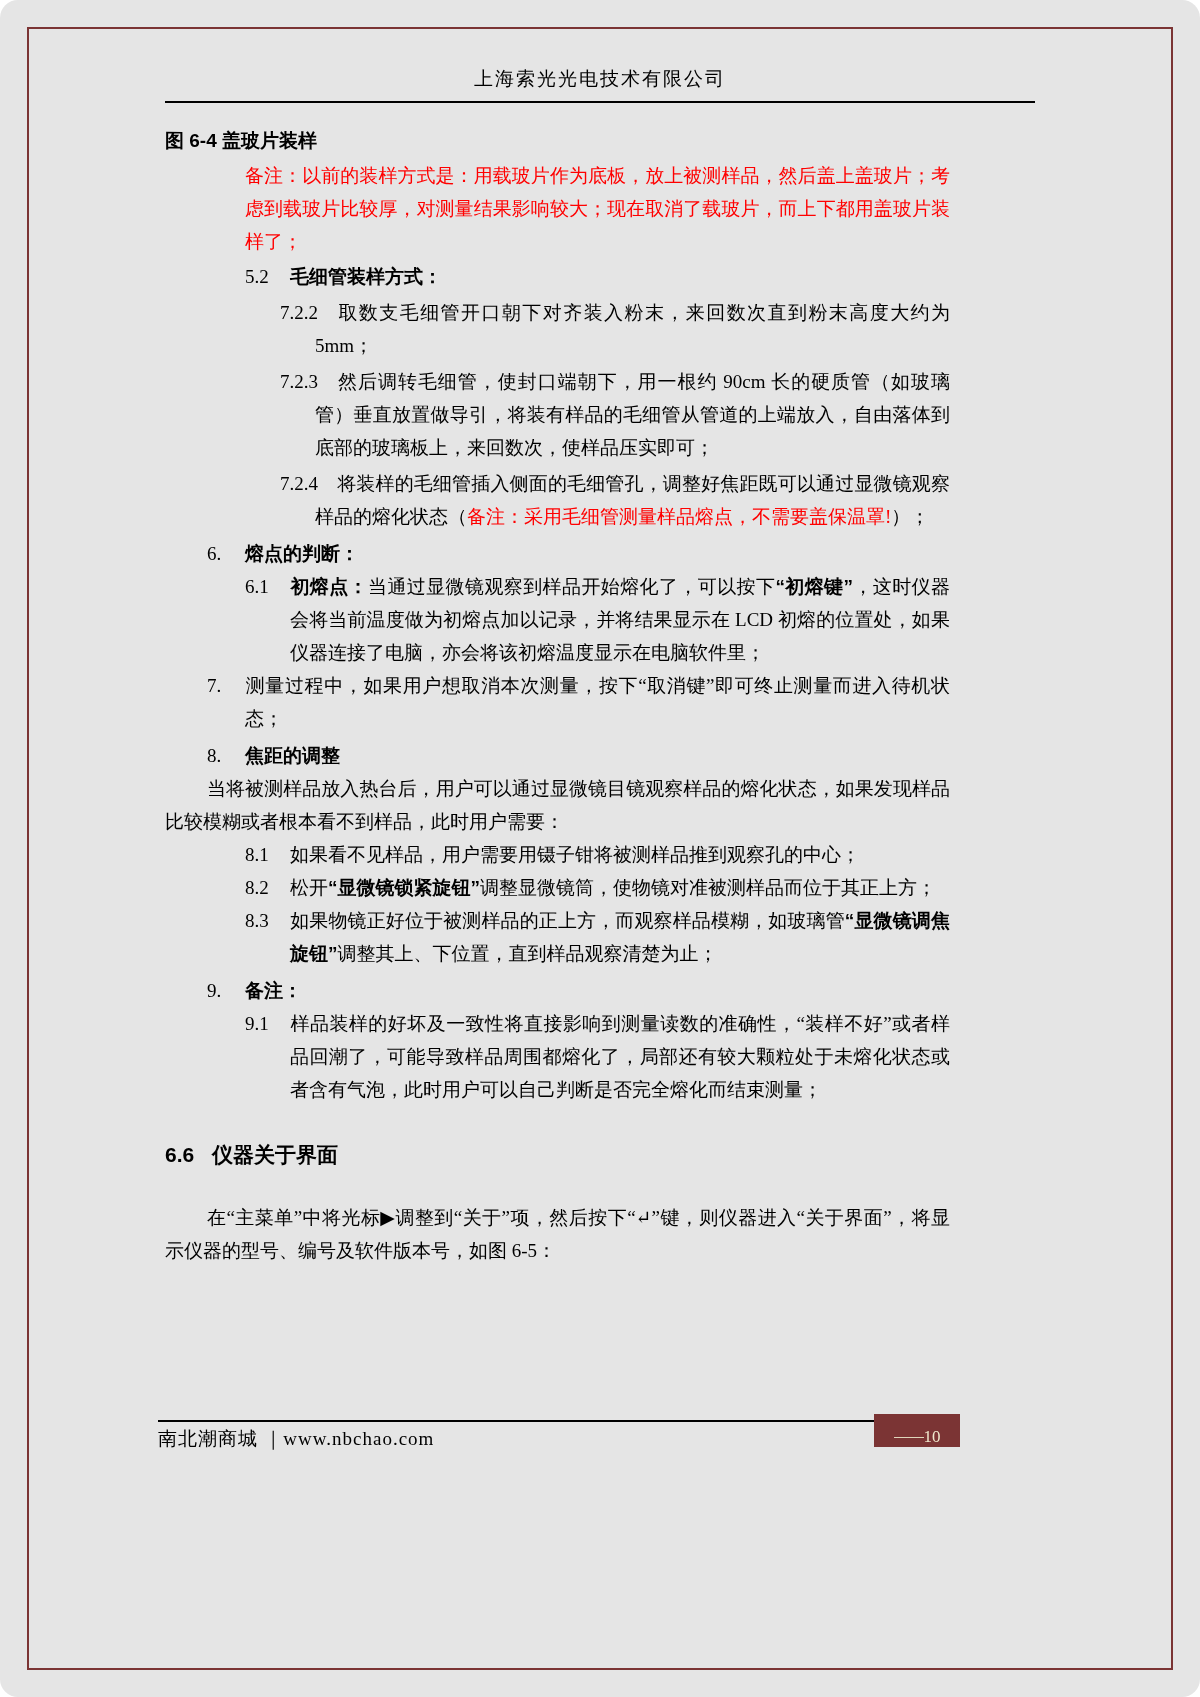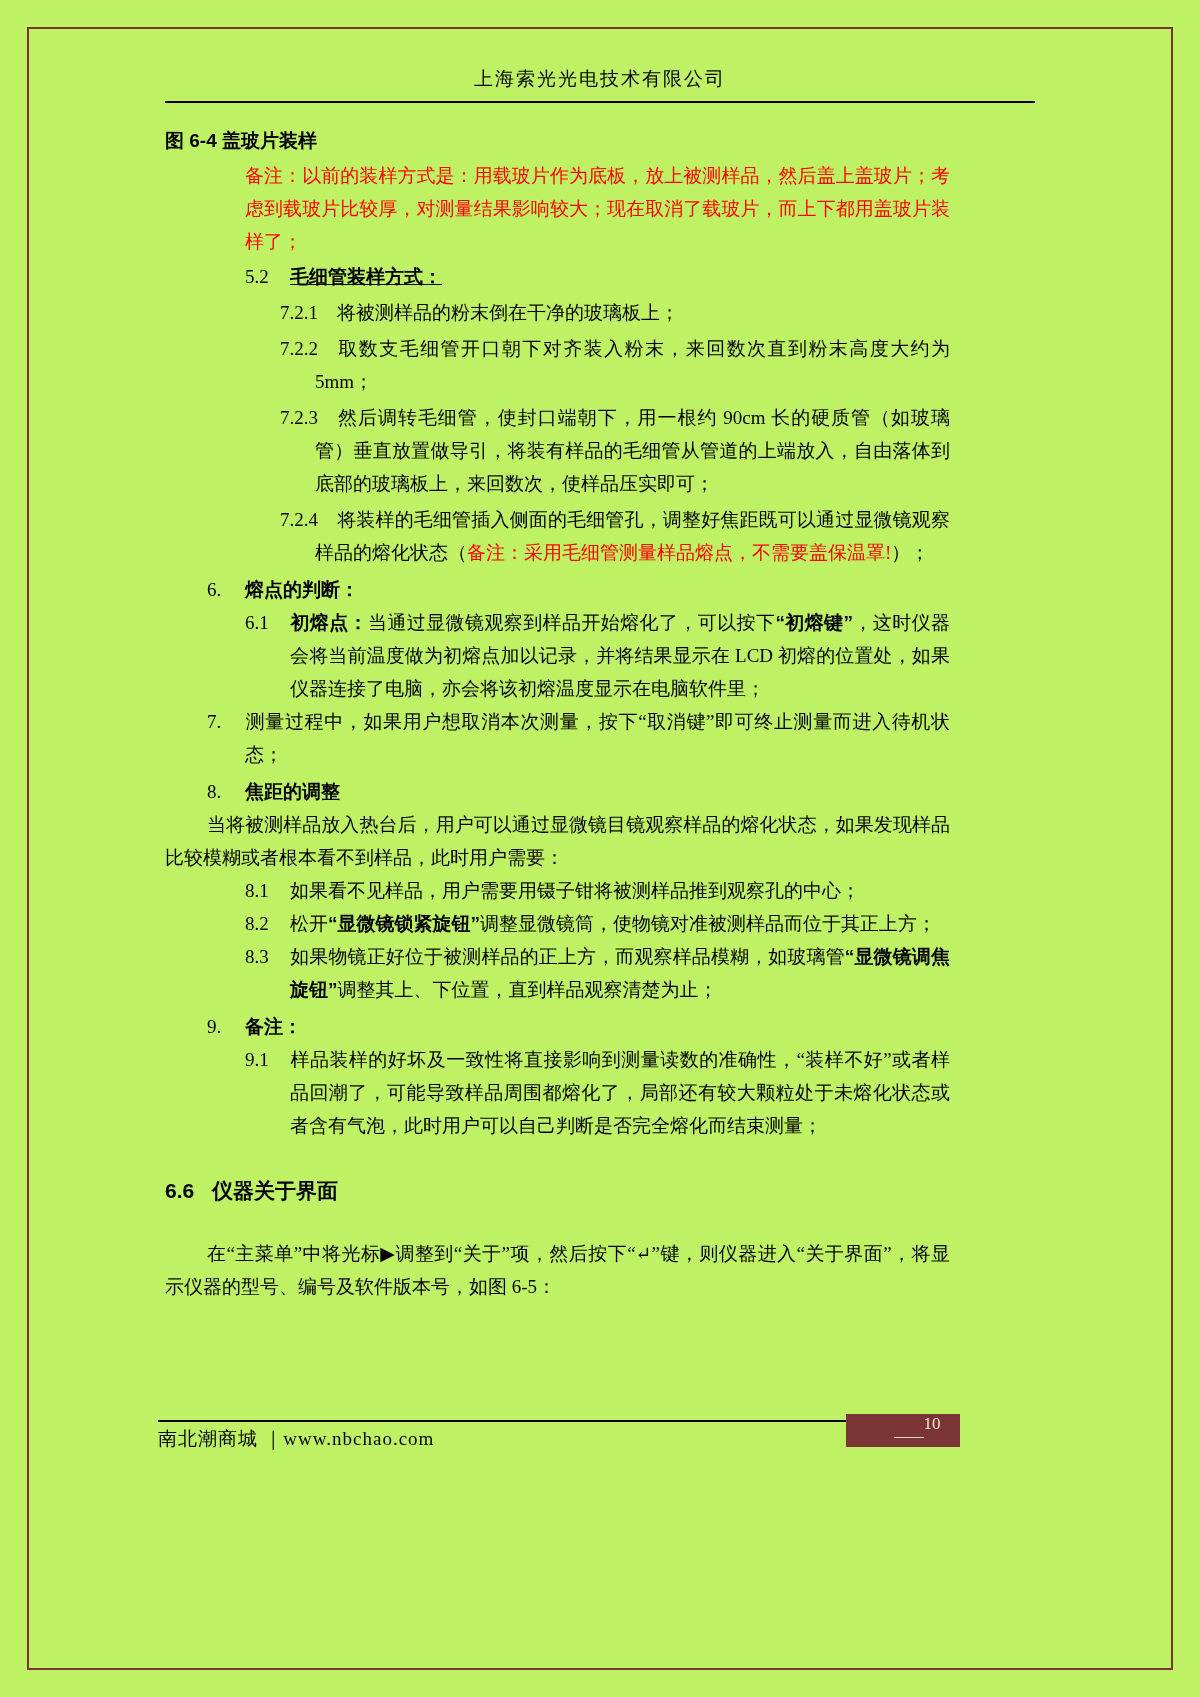--- a/index.html
+++ b/index.html
@@ -5,24 +5,25 @@
   :root{
     --maroon:#7b3434;
     --red:#ff0000;
     --ink:#000000;
   }
   html,body{margin:0;padding:0;background:#ffffff;}
   .page{
     position:relative;
     width:1200px;
     height:1697px;
-    background:#bef264;
+    background:#e5e5e5;
     font-family:"Liberation Serif","DejaVu Serif",serif;
     color:var(--ink);
     overflow:hidden;
+    border-radius:18px;
   }
   .page-frame{
     position:absolute;
     left:27px;top:27px;right:27px;bottom:27px;
     border:2px solid var(--maroon);
     pointer-events:none;
   }
   .doc-header{
     position:absolute;
     left:165px;top:66px;width:870px;
@@ -35,21 +36,21 @@
   .doc-body{
     position:absolute;
     left:165px;top:116px;width:785px;
     font-size:19px;
     line-height:33px;
     text-align:justify;
   }
   .blk{margin:0;}
   .caption{text-align:left;margin:8px 0 2px;}
   .note{margin-left:80px;}
-  .h52{margin-left:80px;margin-top:2px;text-decoration:underline;}
+  .h52{margin-left:80px;margin-top:2px;}
   .li3{padding-left:150px;text-indent:-35px;margin:3px 0;}
   .li2{padding-left:125px;text-indent:-45px;}
   .li1{padding-left:80px;text-indent:-38px;}
   .h2{padding-left:80px;text-indent:-38px;margin-top:4px;}
   .para{text-indent:42px;}
   .section{
     font-size:21px;
     font-weight:bold;
     font-family:"Liberation Sans","DejaVu Sans",sans-serif;
     margin:32px 0 30px;
@@ -79,23 +80,22 @@
   .footer-text{
     position:absolute;
     left:0;top:16px;width:716px;
     letter-spacing:1px;
   }
   .page-badge{
     position:absolute;
     right:0;top:4px;width:86px;height:33px;
     background:var(--maroon);
     display:flex;
-    align-items:flex-start;
+    align-items:flex-end;
     justify-content:center;
-    padding-left:28px;
   }
   .badge-line{
     width:30px;height:1px;
     background:#ded6bb;
     align-self:flex-end;
     margin-bottom:9px;
   }
   .badge-num{
     color:#efe7cc;
     font-size:17px;
@@ -108,21 +108,20 @@
   <div class="page-frame"></div>
 
   <header class="doc-header">
     <span class="company">上海索光光电技术有限公司</span>
   </header>
 
   <main class="doc-body">
       <div class="blk caption"><span class="bold">图 6-4 盖玻片装样</span></div>
       <div class="blk note"><span class="red">备注：以前的装样方式是：用载玻片作为底板，放上被测样品，然后盖上盖玻片；考虑到载玻片比较厚，对测量结果影响较大；现在取消了载玻片，而上下都用盖玻片装样了；</span></div>
       <div class="blk h52"><span class="num">5.2</span><span class="bold">毛细管装样方式：</span></div>
-      <div class="blk li3"><span class="num">7.2.1</span><span>将被测样品的粉末倒在干净的玻璃板上；</span></div>
       <div class="blk li3"><span class="num">7.2.2</span><span>取数支毛细管开口朝下对齐装入粉末，来回数次直到粉末高度大约为 5mm；</span></div>
       <div class="blk li3"><span class="num">7.2.3</span><span>然后调转毛细管，使封口端朝下，用一根约 90cm 长的硬质管（如玻璃管）垂直放置做导引，将装有样品的毛细管从管道的上端放入，自由落体到底部的玻璃板上，来回数次，使样品压实即可；</span></div>
       <div class="blk li3"><span class="num">7.2.4</span><span>将装样的毛细管插入侧面的毛细管孔，调整好焦距既可以通过显微镜观察样品的熔化状态（</span><span class="red">备注：采用毛细管测量样品熔点，不需要盖保温罩!</span><span>）；</span></div>
       <div class="blk h2"><span class="num">6.</span><span class="bold">熔点的判断：</span></div>
       <div class="blk li2"><span class="num">6.1</span><span class="bold">初熔点：</span><span>当通过显微镜观察到样品开始熔化了，可以按下</span><span class="bold">“初熔键”</span><span>，这时仪器会将当前温度做为初熔点加以记录，并将结果显示在 LCD 初熔的位置处，如果仪器连接了电脑，亦会将该初熔温度显示在电脑软件里；</span></div>
       <div class="blk li1"><span class="num">7.</span><span>测量过程中，如果用户想取消本次测量，按下“取消键”即可终止测量而进入待机状态；</span></div>
       <div class="blk h2"><span class="num">8.</span><span class="bold">焦距的调整</span></div>
       <div class="blk para"><span>当将被测样品放入热台后，用户可以通过显微镜目镜观察样品的熔化状态，如果发现样品比较模糊或者根本看不到样品，此时用户需要：</span></div>
       <div class="blk li2"><span class="num">8.1</span><span>如果看不见样品，用户需要用镊子钳将被测样品推到观察孔的中心；</span></div>
       <div class="blk li2"><span class="num">8.2</span><span>松开</span><span class="bold">“显微镜锁紧旋钮”</span><span>调整显微镜筒，使物镜对准被测样品而位于其正上方；</span></div>

